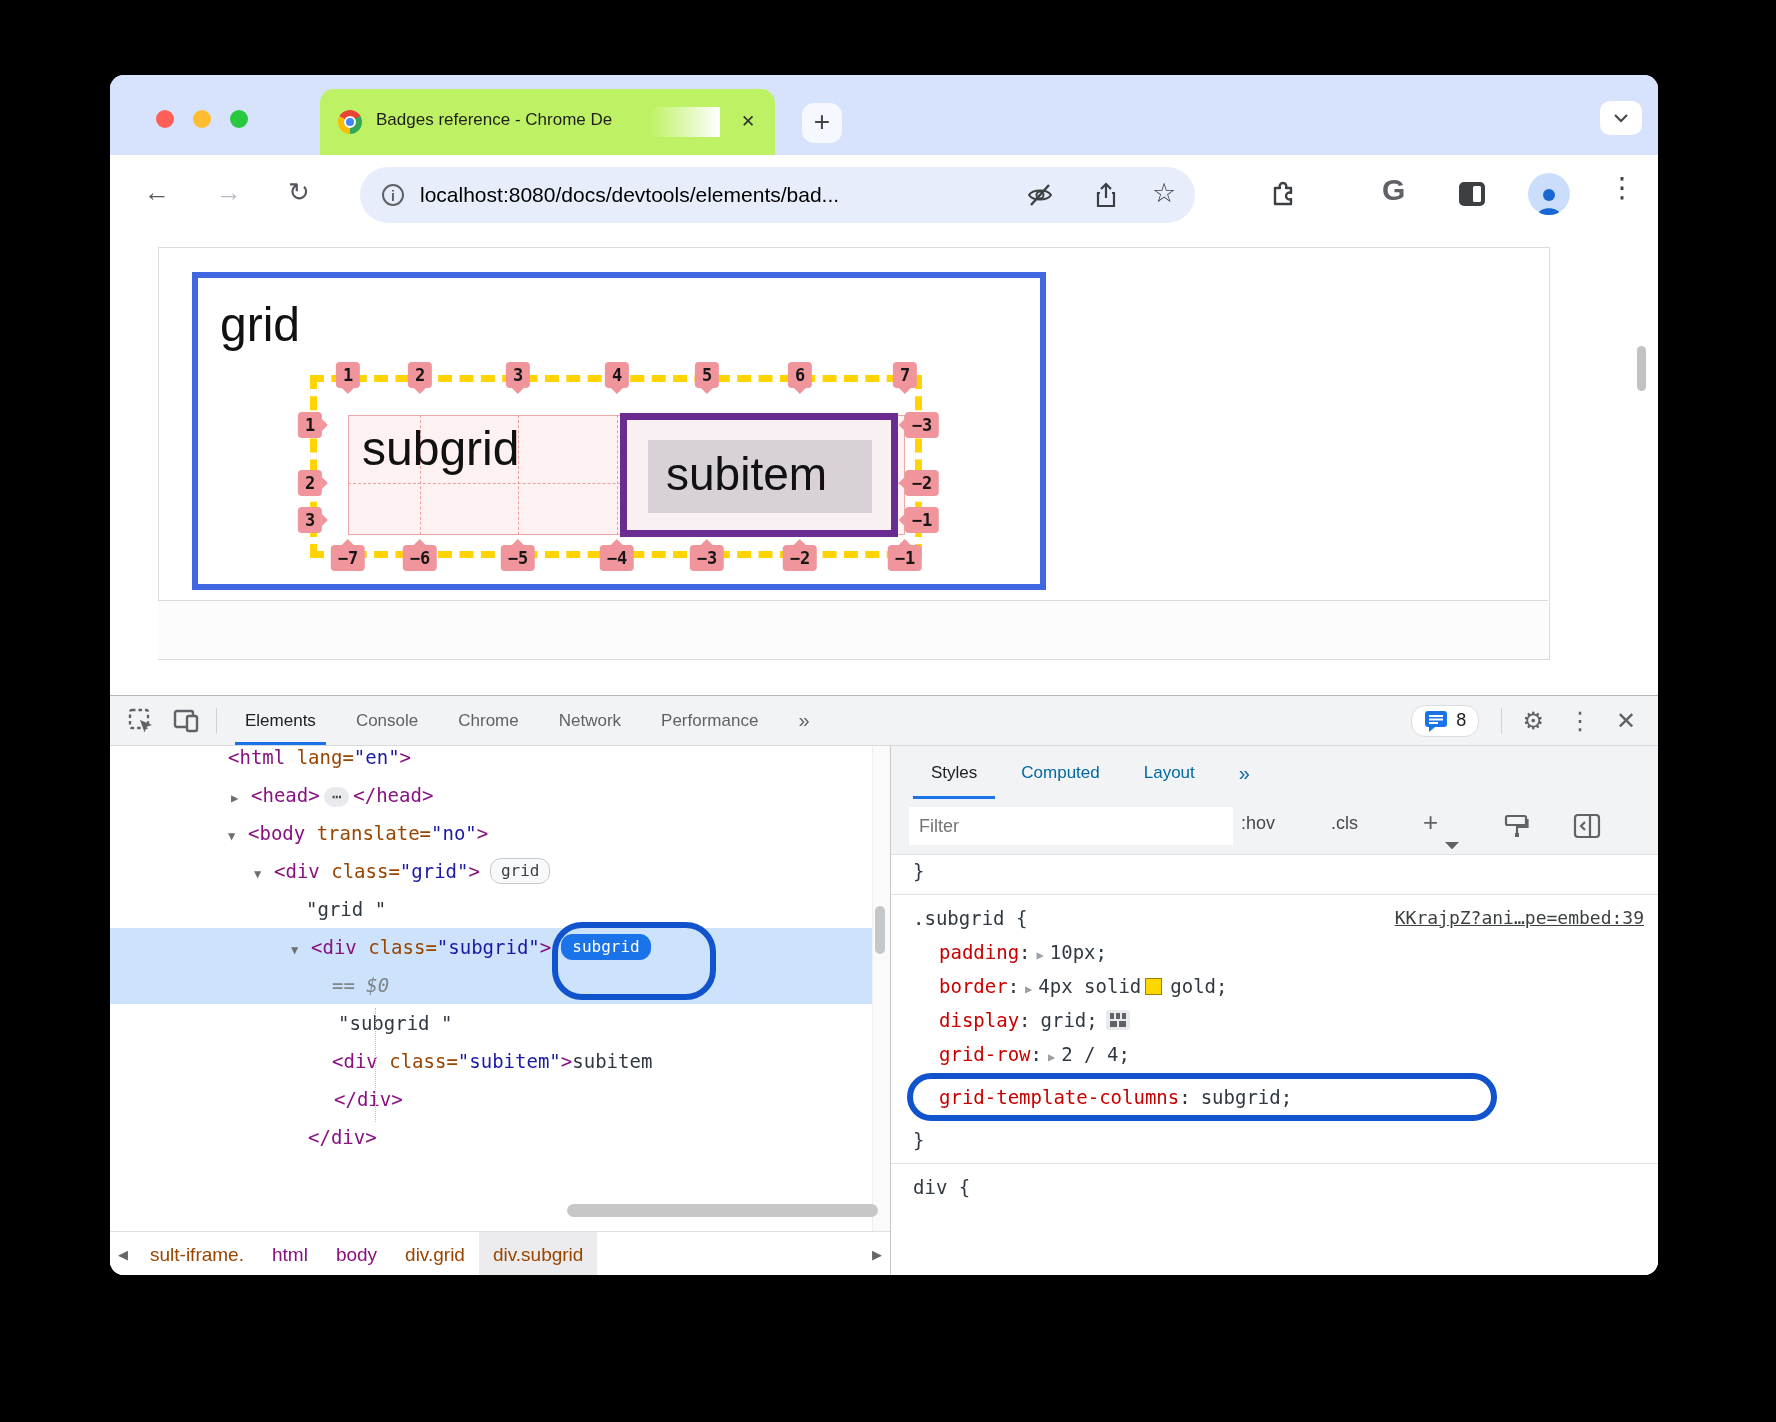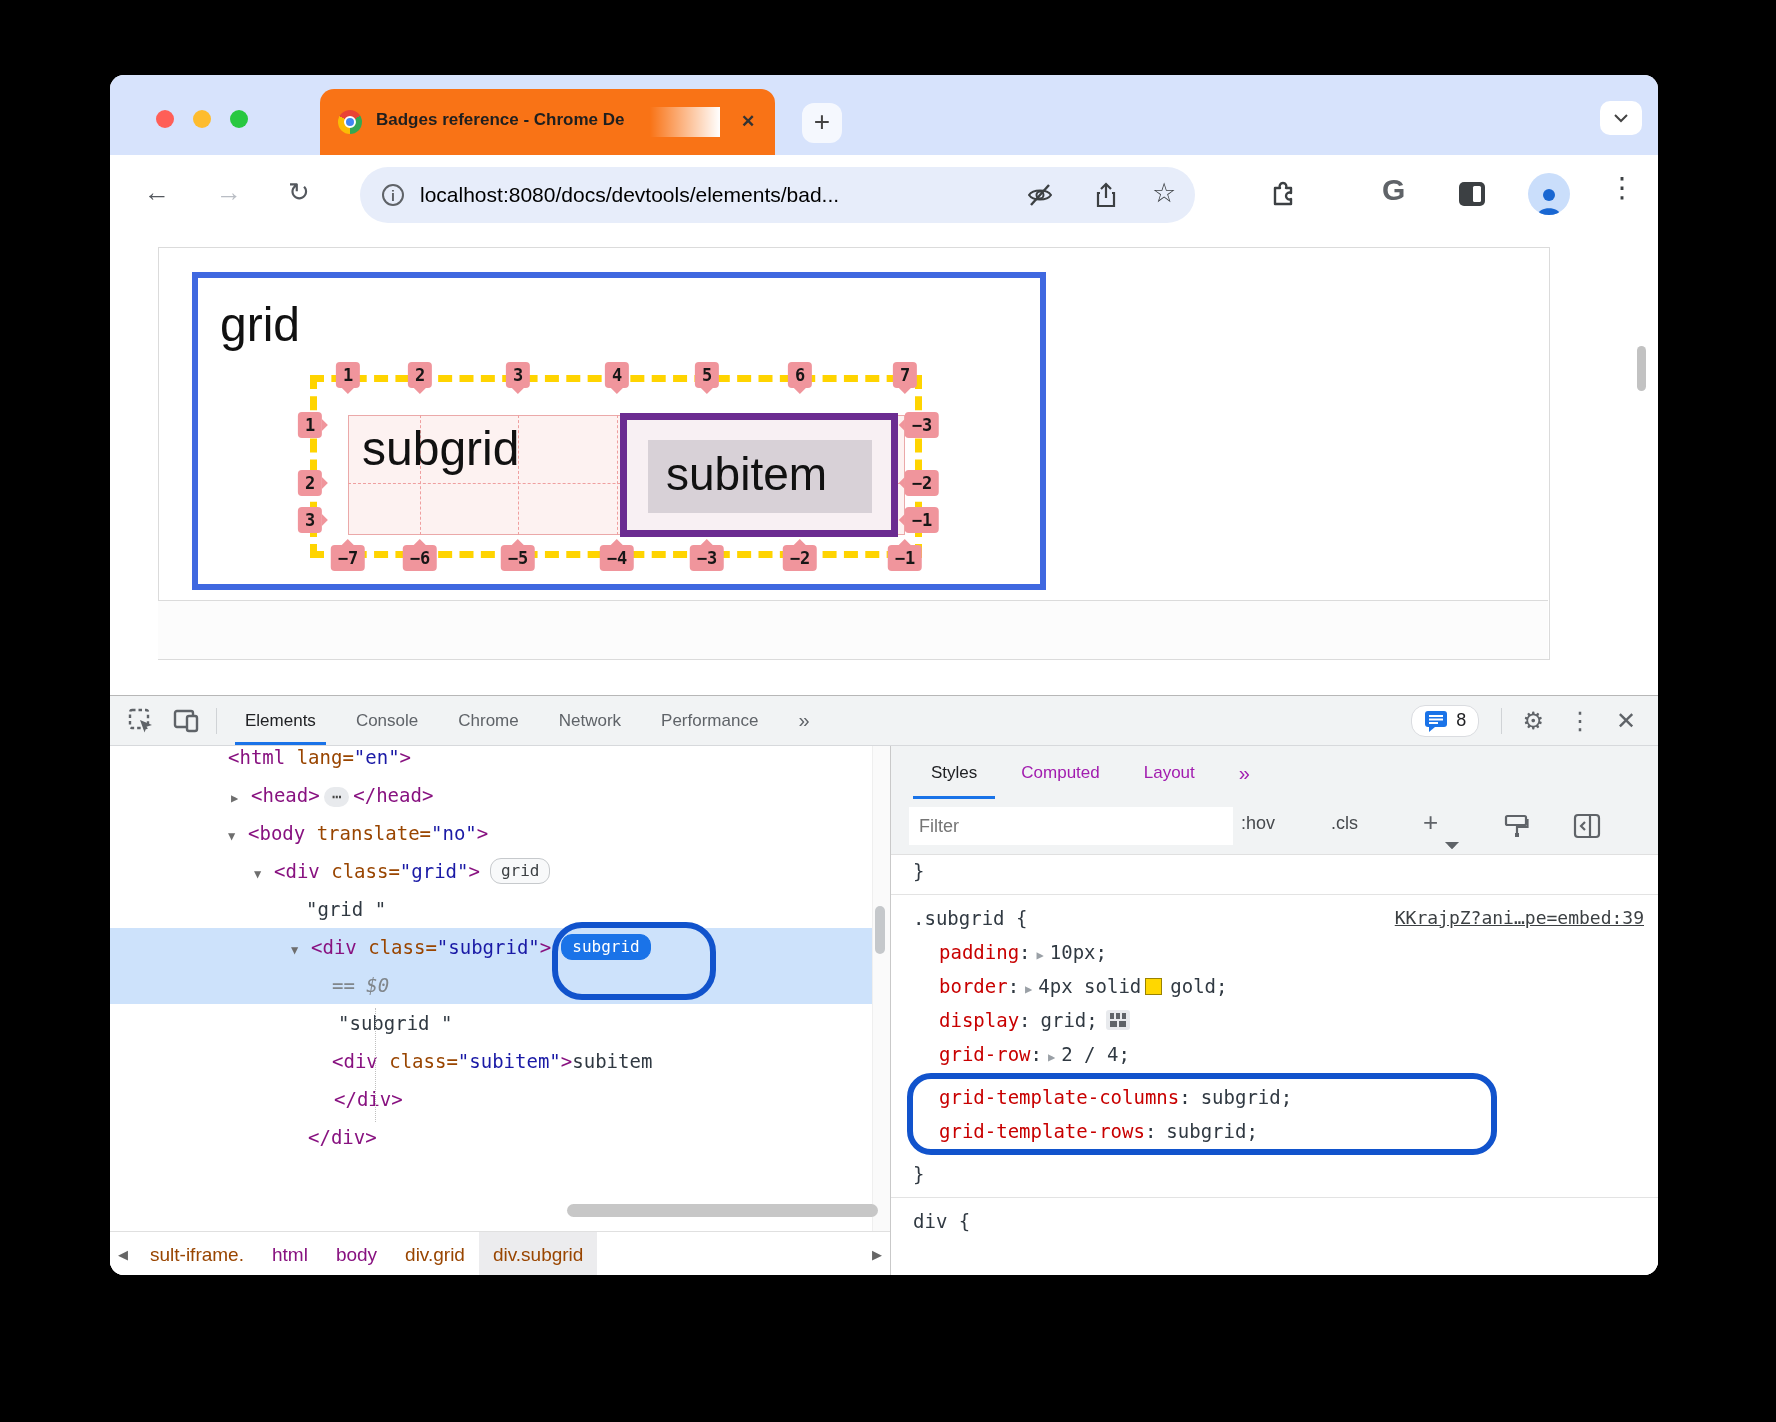--- a/index.html
+++ b/index.html
@@ -5,22 +5,22 @@
   html,body{margin:0;padding:0;}
   body{width:1776px;height:1422px;background:#000;position:relative;overflow:hidden;
        font-family:"Liberation Sans", sans-serif;}
   .abs{position:absolute;}
   
   #window{position:absolute;left:110px;top:75px;width:1548px;height:1200px;border-radius:14px;
           background:#fff;box-shadow:0 25px 70px rgba(0,0,0,.65);overflow:hidden;}
   
   #tabstrip{position:absolute;left:0;top:0;width:100%;height:80px;background:#d7e3fc;}
   .light{position:absolute;top:35px;width:18px;height:18px;border-radius:50%;}
-  #tab{position:absolute;left:210px;top:14px;width:455px;height:66px;background:#f97316;
-       border-radius:14px 14px 0 0;font-weight:bold;}
+  #tab{position:absolute;left:210px;top:14px;width:455px;height:66px;background:#bef264;
+       border-radius:14px 14px 0 0;}
   .favicon{position:absolute;left:18px;top:21px;width:24px;height:24px;border-radius:50%;
            background:conic-gradient(from -60deg,#ea4335 0 33%,#34a853 33% 66%,#fbbc05 66% 100%);}
   .favicon::after{content:"";position:absolute;left:6px;top:6px;width:12px;height:12px;border-radius:50%;
            background:#4285f4;border:2px solid #fff;box-sizing:border-box;}
   #tab-title{position:absolute;left:56px;top:21px;width:340px;font-size:17px;color:#1f1f1f;
              white-space:nowrap;overflow:hidden;}
   #tab-fade{position:absolute;left:330px;top:18px;width:70px;height:30px;
             background:linear-gradient(to right,rgba(255,255,255,0),#fff);}
   #tab-close{position:absolute;right:14px;top:20px;width:26px;height:26px;text-align:center;
              line-height:26px;font-size:17px;color:#333;border-radius:50%;}
@@ -107,21 +107,21 @@
   #breadcrumbs{position:absolute;left:0;top:535px;width:780px;height:45px;background:#fff;
                border-top:1px solid #e0e0e0;display:flex;align-items:center;font-size:19px;}
   .crumb{padding:0 14px;height:45px;line-height:45px;}
   .crumb.frame{color:#994500;} .crumb.tagc{color:#881280;}
   .crumb.active{background:#ececee;color:#994500;}
   .crumb-arrow{color:#666;font-size:13px;padding:0 8px;}
   
   #styles-panel{position:absolute;left:781px;top:50px;width:767px;height:530px;background:#fff;}
   #styles-tabs{position:absolute;left:0;top:0;width:100%;height:53px;background:#f1f3f4;
                border-bottom:1px solid #d7d9dc;display:flex;align-items:center;}
-  .s-tab{font-size:17px;color:#a21caf;padding:0 22px;height:52px;line-height:52px;position:relative;}
+  .s-tab{font-size:17px;color:#0369a1;padding:0 22px;height:52px;line-height:52px;position:relative;}
   .s-tab.sel{color:#202124;}
   .s-tab.sel::after{content:"";position:absolute;left:4px;right:4px;bottom:0;height:3px;background:#1a73e8;}
   #filter-row{position:absolute;left:0;top:53px;width:100%;height:55px;background:#f1f3f4;
               border-bottom:1px solid #e0e0e0;}
   #filter-input{position:absolute;left:18px;top:8px;width:304px;height:38px;border:none;background:#fff;
               font-size:18px;padding:0 10px;color:#333;outline:none;font-family:"Liberation Sans",sans-serif;}
   .toggle-lbl{position:absolute;top:14px;font-size:18px;color:#46494d;font-family:Liberation Sans, sans-serif;}
   #plus-corner{position:absolute;left:556px;top:38px;border:5px solid transparent;border-top-color:#5f6368;
                border-left-color:#5f6368;transform:rotate(-135deg);}
   #styles-content{position:absolute;left:0;top:108px;width:100%;height:422px;overflow:hidden;
@@ -408,23 +408,20 @@
                 <rect x="13" y="11" width="7" height="6" fill="#5f6368"></rect>
               </svg></span>
         </div>
         <div class="srow prop">
           <span class="propname">grid-row</span><span>:</span><span class="exp">▶</span><span>2 / 4;</span>
         </div>
         <div id="styles-ring">
           <div class="srow">
             <span class="propname">grid-template-columns</span><span>:</span><span style="padding-left:10px;">subgrid;</span>
           </div>
-          <div class="srow">
-            <span class="propname">grid-template-rows</span><span>:</span><span style="padding-left:10px;">subgrid;</span>
-          </div>
         </div>
         <div class="srow">}</div>
         <div class="s-sep"></div>
         <div class="srow">div {</div>
       </div>
     </div>
 
   </div>
 </div>
 

